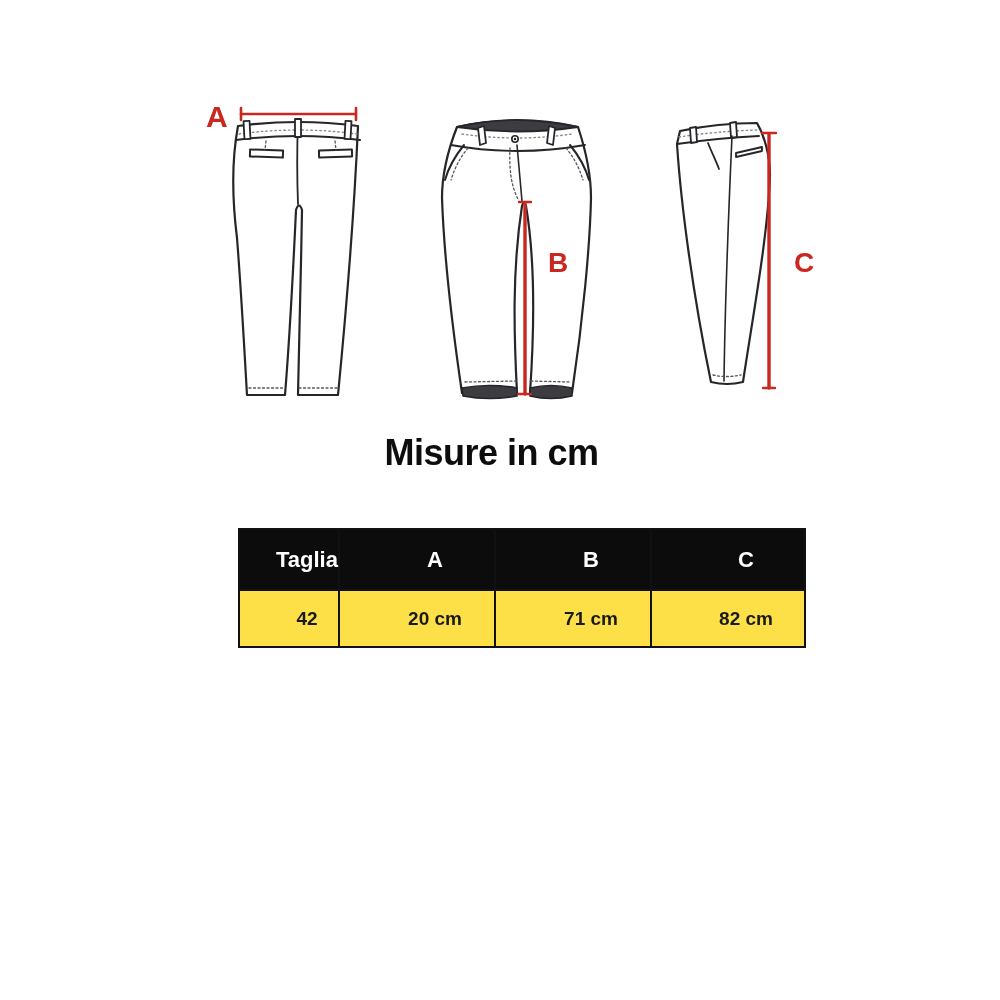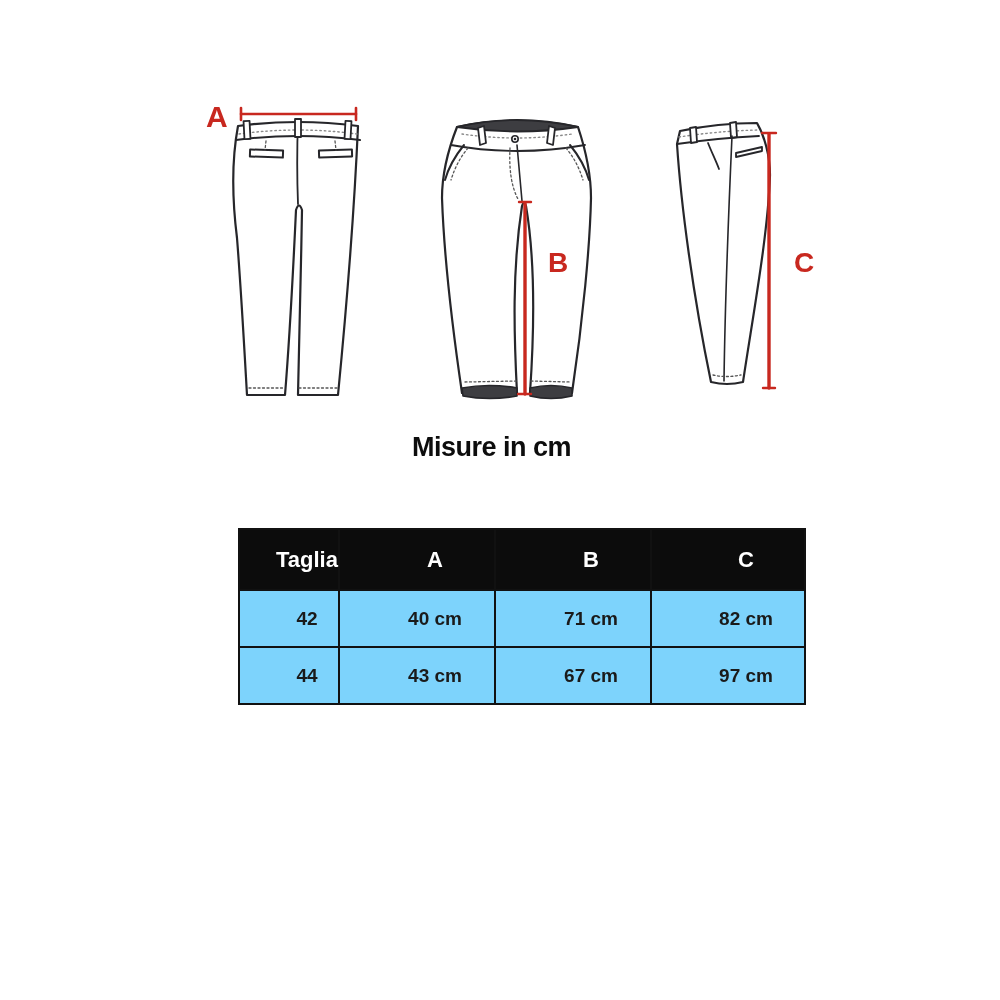--- a/index.html
+++ b/index.html
@@ -15,21 +15,21 @@
   .diagram-svg { position: absolute; }
   #svg-back  { left: 195px; top: 98px;  width: 205px; height: 307px; }
   #svg-front { left: 438px; top: 100px; width: 200px; height: 305px; }
   #svg-side  { left: 658px; top: 105px; width: 165px; height: 300px; }
 
   .title {
     position: absolute;
     left: 0; top: 432px;
     width: 983px;
     text-align: center;
-    font-size: 27px;
+    font-size: 36px;
     font-weight: 800;
     letter-spacing: -0.5px;
     color: #0d0d0d;
   }
 
   .size-table-wrap {
     position: absolute;
     left: 238px; top: 528px;
     width: 566px;
   }
@@ -45,21 +45,21 @@
   }
   table.size-table th {
     background: #0c0c0c;
     color: #ffffff;
     height: 61px;
     font-size: 22px;
     font-weight: 700;
     padding-left: 36px;
   }
   table.size-table td {
-    background: #7dd3fc;
+    background: #fde047;
     color: #1a1a1a;
     height: 57px;
     font-size: 19px;
     font-weight: 700;
     padding-left: 36px;
   }
   .mlabel {
     font-family: "Liberation Sans", sans-serif;
     font-weight: 800;
     fill: #c8281f;
@@ -213,27 +213,21 @@
         <tr>
           <th>Taglia</th>
           <th>A</th>
           <th>B</th>
           <th>C</th>
         </tr>
       </thead>
       <tbody>
         <tr>
           <td>42</td>
-          <td>40 cm</td>
+          <td>20 cm</td>
           <td>71 cm</td>
           <td>82 cm</td>
-        </tr>
-        <tr>
-          <td>44</td>
-          <td>43 cm</td>
-          <td>67 cm</td>
-          <td>97 cm</td>
         </tr>
       </tbody>
     </table>
   </div>
 
 </div>
 
 </body></html>

